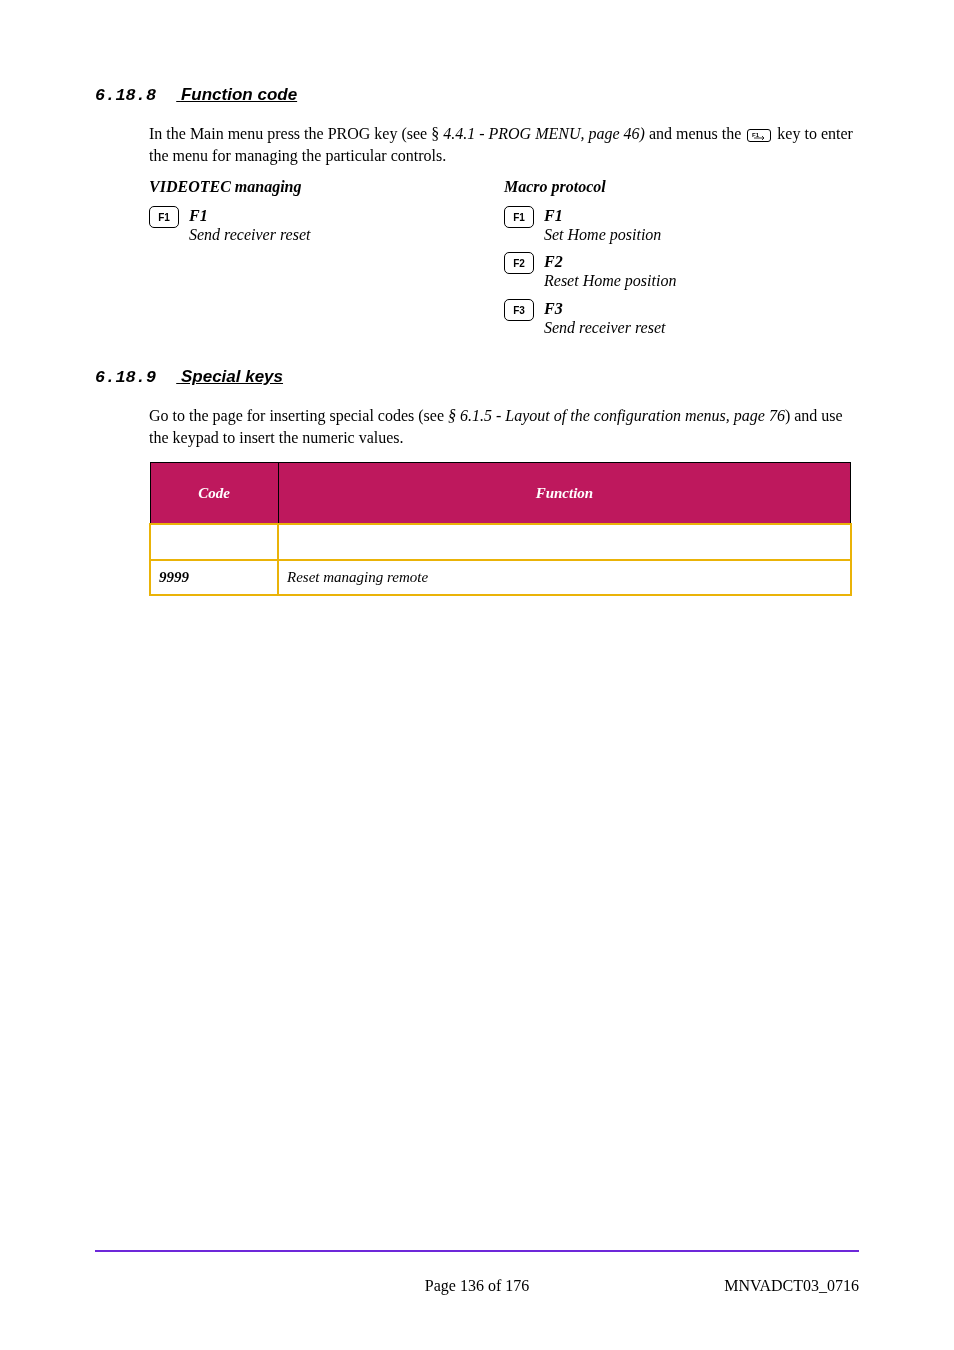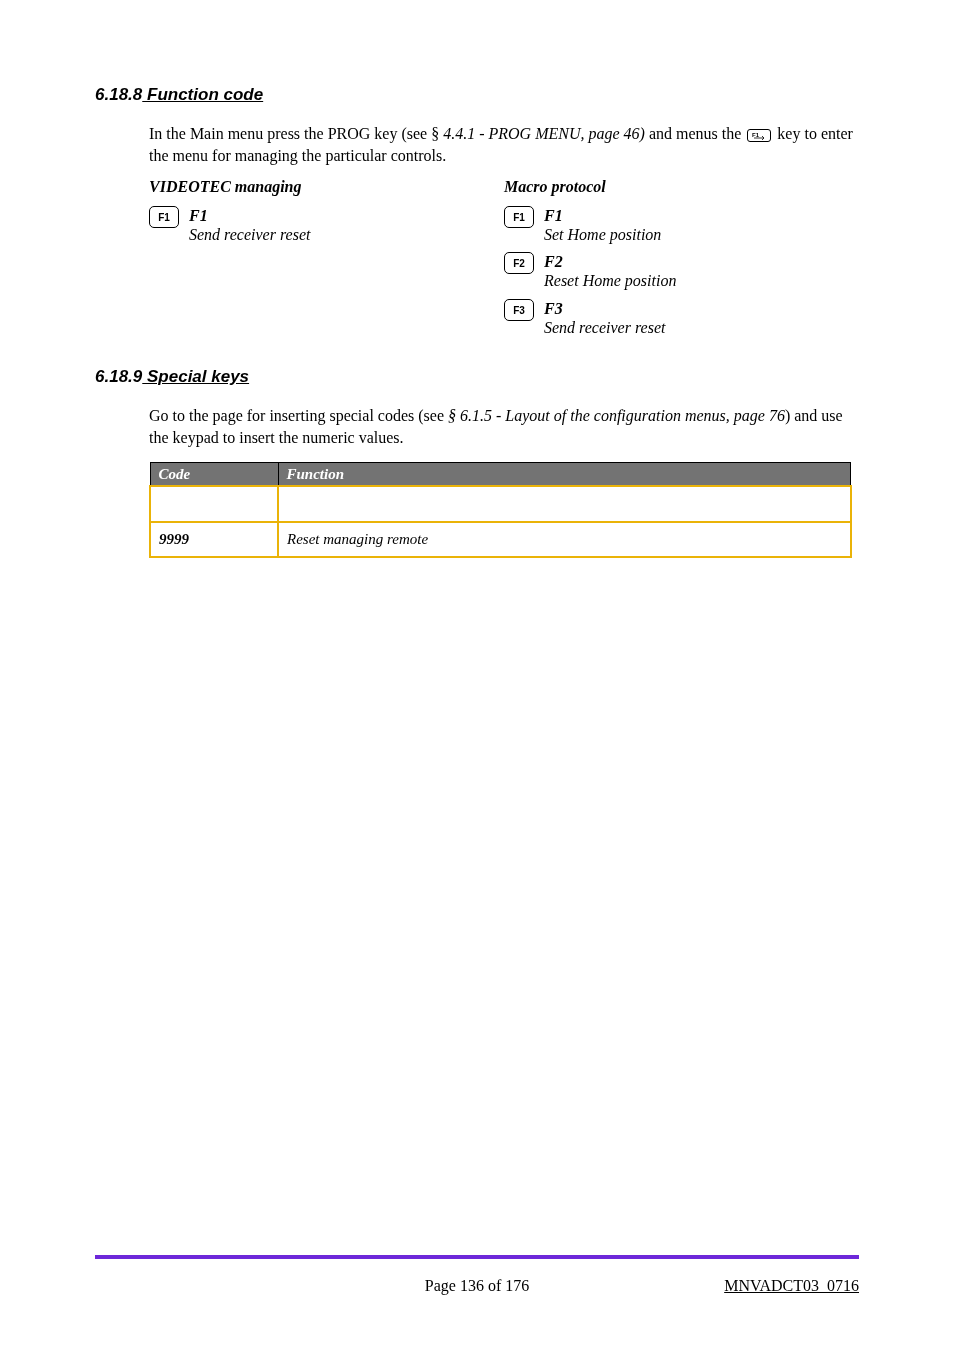--- a/index.html
+++ b/index.html
@@ -21,20 +21,22 @@
     .section-heading {
       font-family: Arial, Helvetica, sans-serif;
       font-weight: bold;
       font-style: italic;
       font-size: 17px;
       text-decoration: underline;
       margin: 0 0 18px 0;
     }
     .sec-num {
       display: inline-block;
+      margin-right: 20px;
+      font-family: Liberation Mono, monospace;
     }
     .body-text {
       margin-left: 54px;
       line-height: 1.35;
     }
     .body-text p {
       margin: 0 0 8px 0;
     }
     .italic {
       font-style: italic;
@@ -94,26 +96,26 @@
     .fkey-desc {
       font-style: italic;
     }
     .codes-table {
       border-collapse: collapse;
       width: 99%;
       margin-top: 14px;
       font-size: 15px;
     }
     .codes-table th {
-      background: #737373;
+      background: #be185d;
       color: #fff;
       font-weight: bold;
       font-style: italic;
-      text-align: left;
-      padding: 1px 8px;
+      text-align: center;
+      padding: 20px 8px;
       border: 1px solid #000;
       font-family: "Times New Roman", serif;
     }
     .codes-table td {
       border: 2px solid #eab308;
       padding: 6px 8px;
       font-style: italic;
     }
     .codes-table td.code-cell {
       font-weight: bold;
@@ -121,26 +123,25 @@
       width: 110px;
     }
     .codes-table .empty-row td {
       height: 22px;
     }
     .footer {
       position: absolute;
       left: 95px;
       right: 95px;
       bottom: 55px;
-      border-top: 4px solid #6d28d9;
-      padding-top: 18px;
+      border-top: 2px solid #6d28d9;
+      padding-top: 25px;
       display: flex;
       justify-content: space-between;
       font-size: 16px;
-      text-decoration: underline;
     }
     .footer-center {
       position: absolute;
       left: 0;
       right: 0;
       text-align: center;
     }
     .footer-right {
       margin-left: auto;
     }

